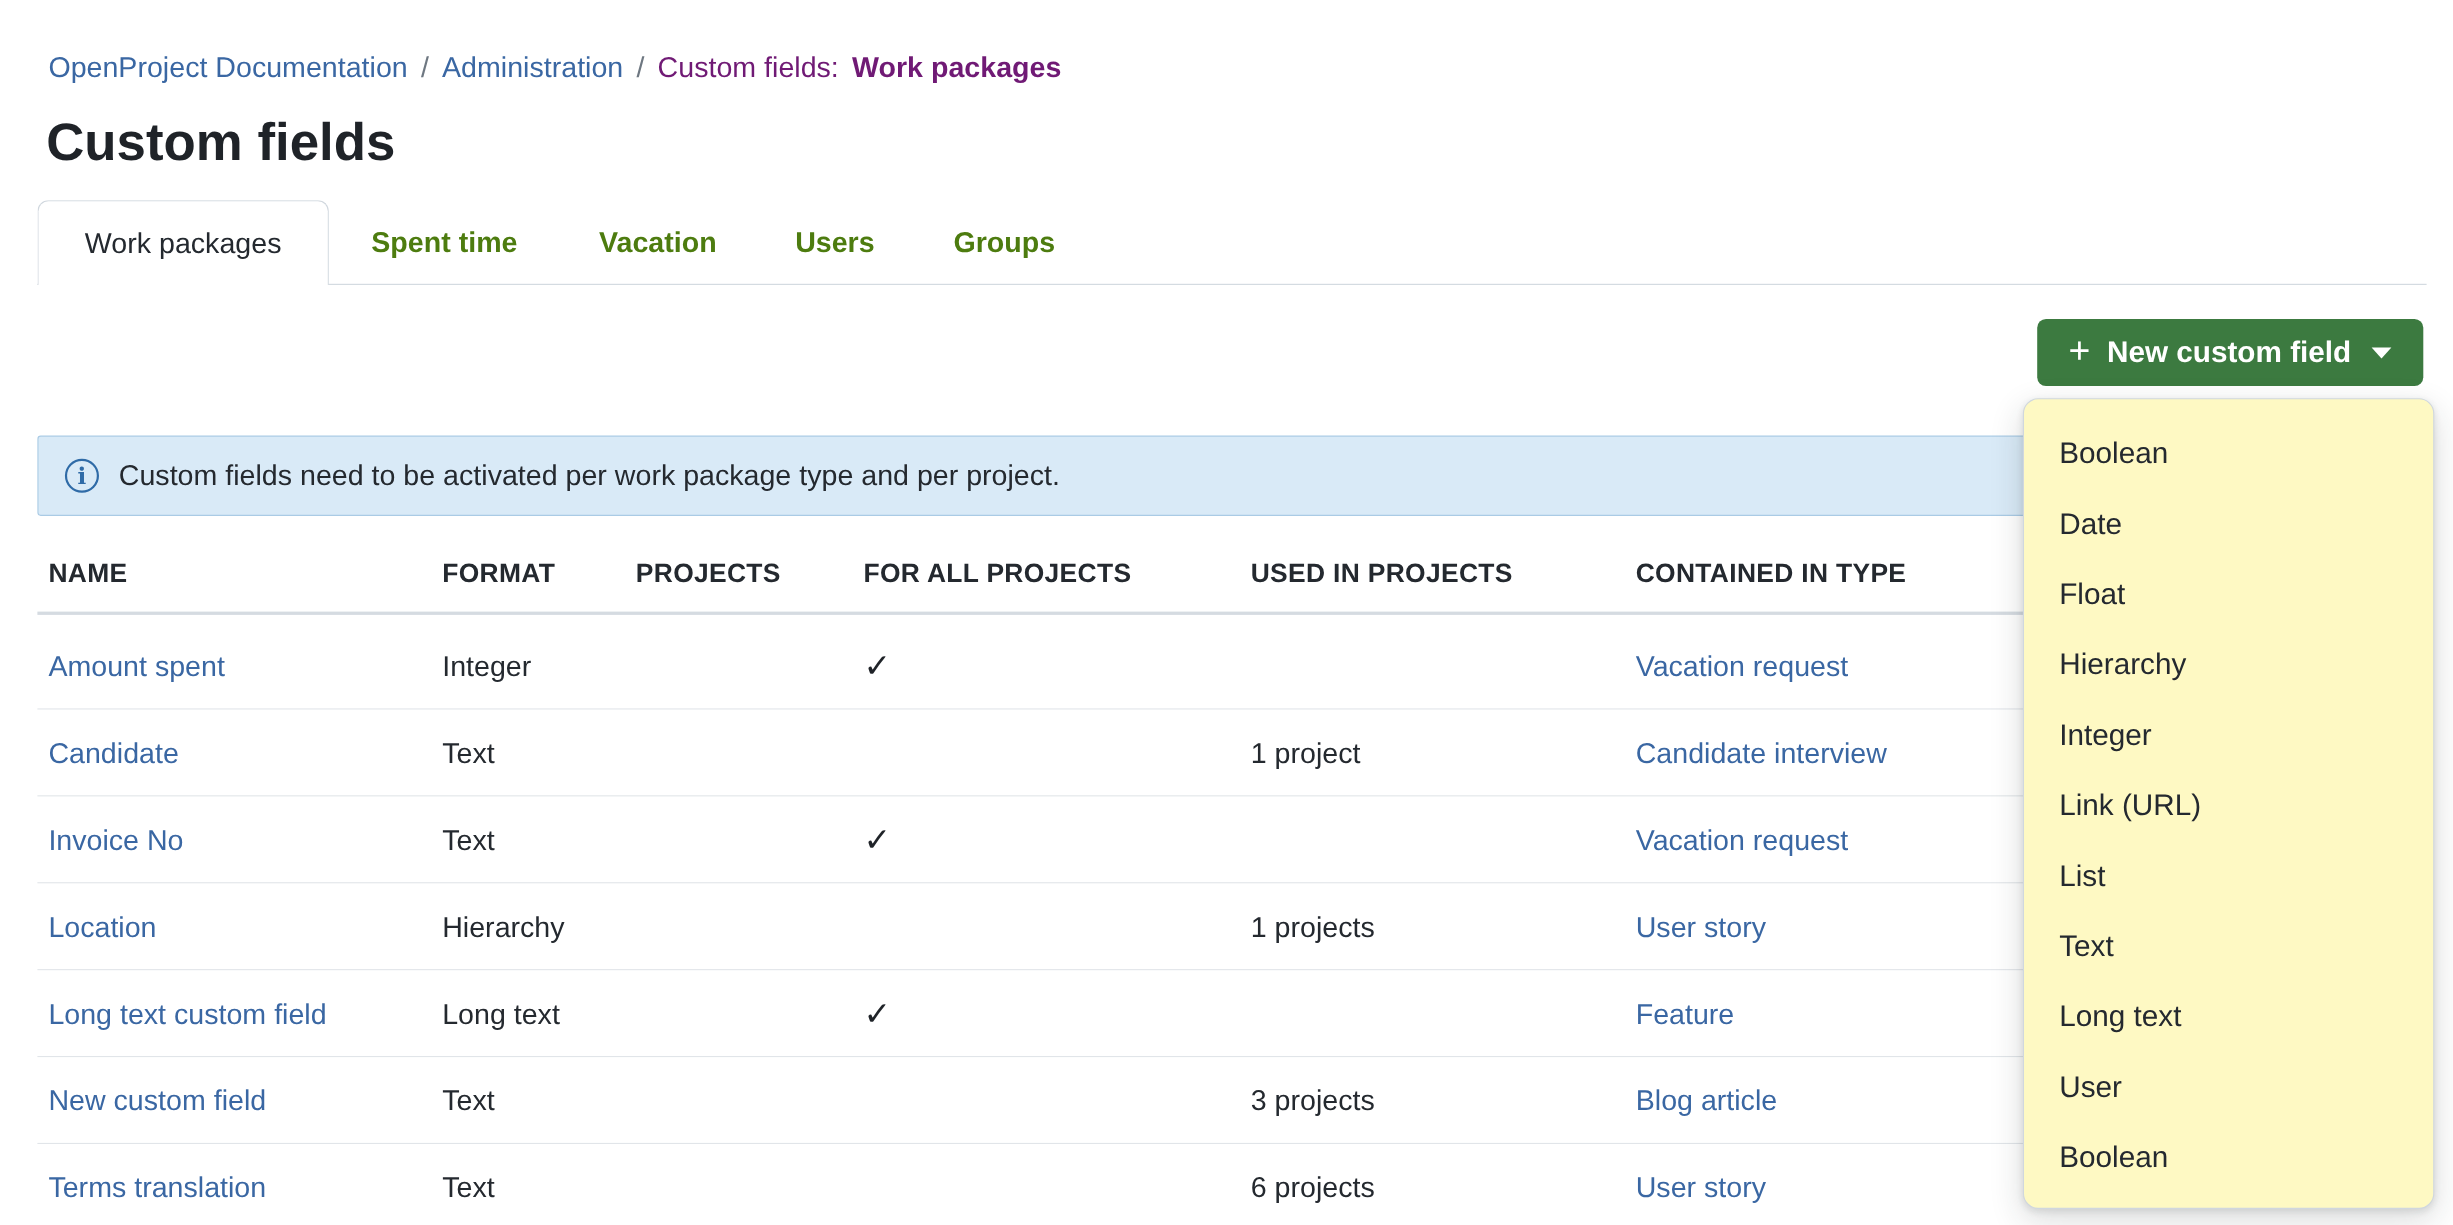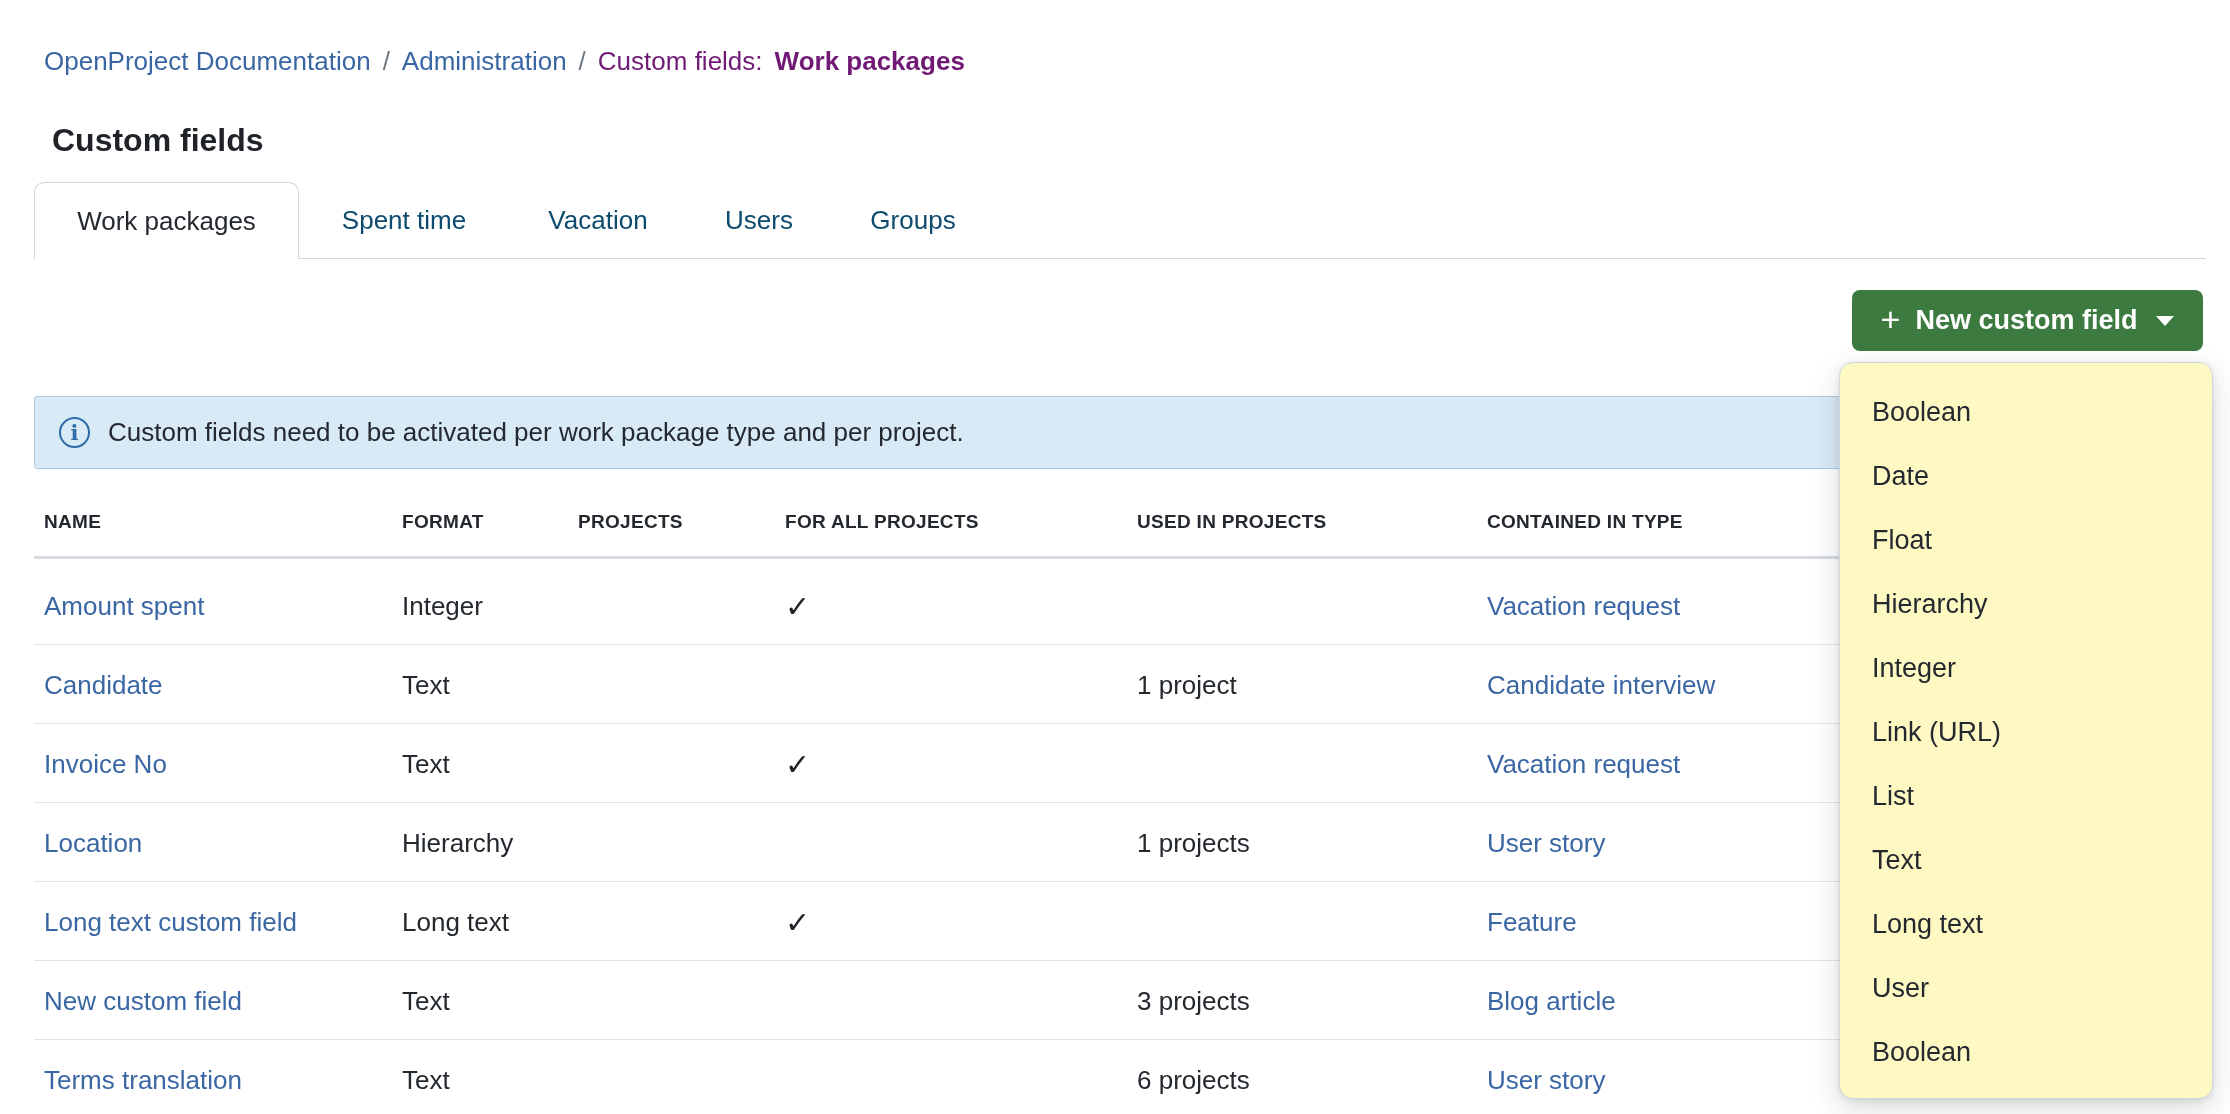--- a/index.html
+++ b/index.html
@@ -11,31 +11,31 @@
   #app{position:absolute;inset:0;width:2230px;height:1114px;border-radius:14px;}
 
   
   .breadcrumb{position:absolute;left:44px;top:44px;font-size:26px;line-height:34px;display:flex;gap:12px;white-space:nowrap;}
   .crumb-link{color:#3A67A3;text-decoration:none;cursor:pointer;}
   .crumb-sep{color:#6E7781;}
   .crumb-current{color:#701a75;}
   .crumb-current b{font-weight:700;}
 
   
-  .page-title{position:absolute;left:42px;top:105px;font-size:32px;font-weight:700;color:#1F2328;line-height:50px;margin:10px;}
+  .page-title{position:absolute;left:42px;top:105px;font-size:48px;font-weight:700;color:#1F2328;line-height:50px;margin:0;}
 
   
   .tabbar-border{position:absolute;left:34px;top:258px;width:2172px;height:1px;background:#D0D7DE;}
   .tab-active{
     position:absolute;left:34px;top:182px;width:265px;height:77px;
     background:#ffffff;border:1px solid #D0D7DE;border-bottom:none;
     border-radius:10px 10px 0 0;display:flex;align-items:center;justify-content:center;
     font-size:26px;color:#24292F;z-index:3;box-sizing:border-box;cursor:pointer;
   }
-  .tab{position:absolute;top:182px;height:77px;display:flex;align-items:center;justify-content:center;font-size:26px;color:#0c4a6e;cursor:pointer;transform:translateX(-50%);}
+  .tab{position:absolute;top:182px;height:77px;display:flex;align-items:center;justify-content:center;font-size:26px;color:#4d7c0f;cursor:pointer;transform:translateX(-50%);font-weight:bold;}
   .tab-spent{left:404px;} .tab-versions{left:598px;} .tab-users{left:759px;} .tab-groups{left:913px;}
 
   
   .btn-new{
     position:absolute;left:1852px;top:290px;width:351px;height:61px;
     background:#3C7A40;border:none;border-radius:8px;color:#ffffff;
     display:flex;align-items:center;justify-content:center;gap:15px;
     font-family:inherit;font-size:27px;font-weight:600;cursor:pointer;z-index:5;
   }
   .btn-plus{font-size:34px;font-weight:300;line-height:30px;margin-top:-3px;}
@@ -48,21 +48,21 @@
     display:flex;align-items:center;padding-left:24px;gap:18px;z-index:1;
   }
   .info-icon{
     width:31px;height:31px;border:2.5px solid #2F6BA7;border-radius:50%;box-sizing:border-box;
     display:flex;align-items:center;justify-content:center;flex:0 0 auto;
     color:#2F6BA7;font-family:"DejaVu Serif",serif;font-size:21px;font-weight:700;line-height:1;
   }
   .banner-text{font-size:26px;color:#24292F;}
 
   
-  .thead{position:absolute;top:509px;font-size:19px;font-weight:700;color:#24292F;letter-spacing:.3px;line-height:26px;white-space:nowrap;}
+  .thead{position:absolute;top:509px;font-size:24px;font-weight:700;color:#24292F;letter-spacing:.3px;line-height:26px;white-space:nowrap;}
   .col0{left:44px;} .col1{left:402px;} .col2{left:578px;} .col3{left:785px;} .col4{left:1137px;} .col5{left:1487px;}
   .thead-border{position:absolute;left:34px;top:556px;width:2162px;height:3px;background:#D5DBE1;}
   .tbody{position:absolute;left:0;top:566px;width:2230px;}
   .trow{position:relative;height:79px;padding-left:48px;}
   .trow::after{content:"";position:absolute;left:34px;right:34px;bottom:0;height:1px;background:#E1E5E9;}
   .cell{position:absolute;top:50%;transform:translateY(-50%);font-size:26px;white-space:nowrap;color:#24292F;}
   .cell-link{color:#3A67A3;text-decoration:none;cursor:pointer;}
   .cell-check{font-size:30px;font-weight:600;color:#1F2328;}
 
   

